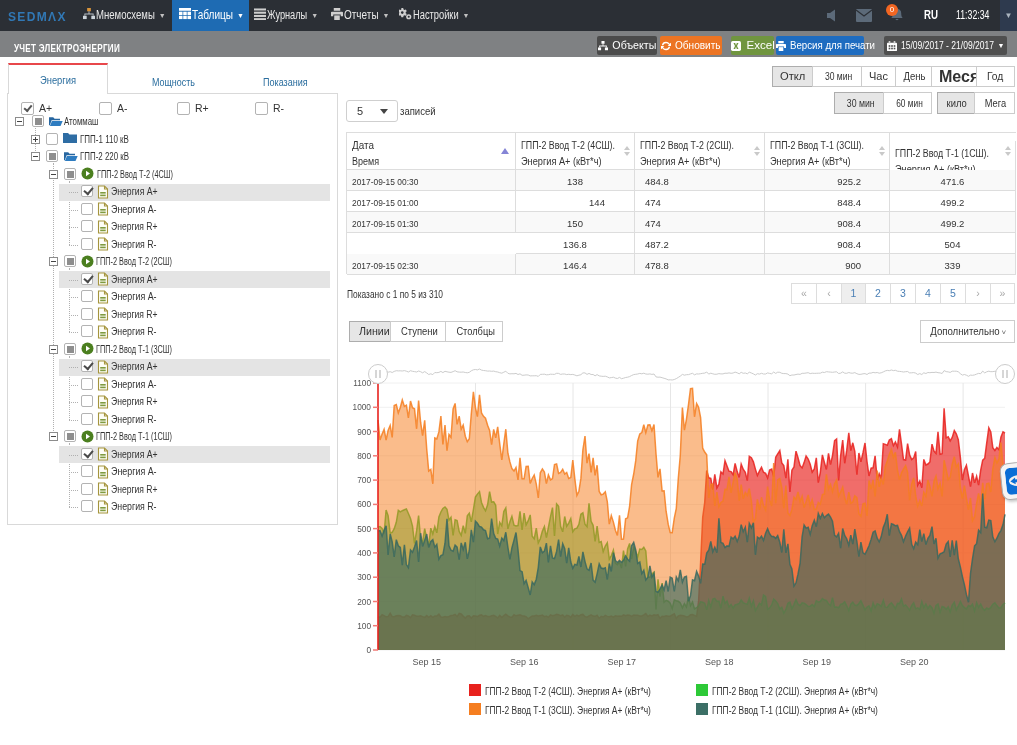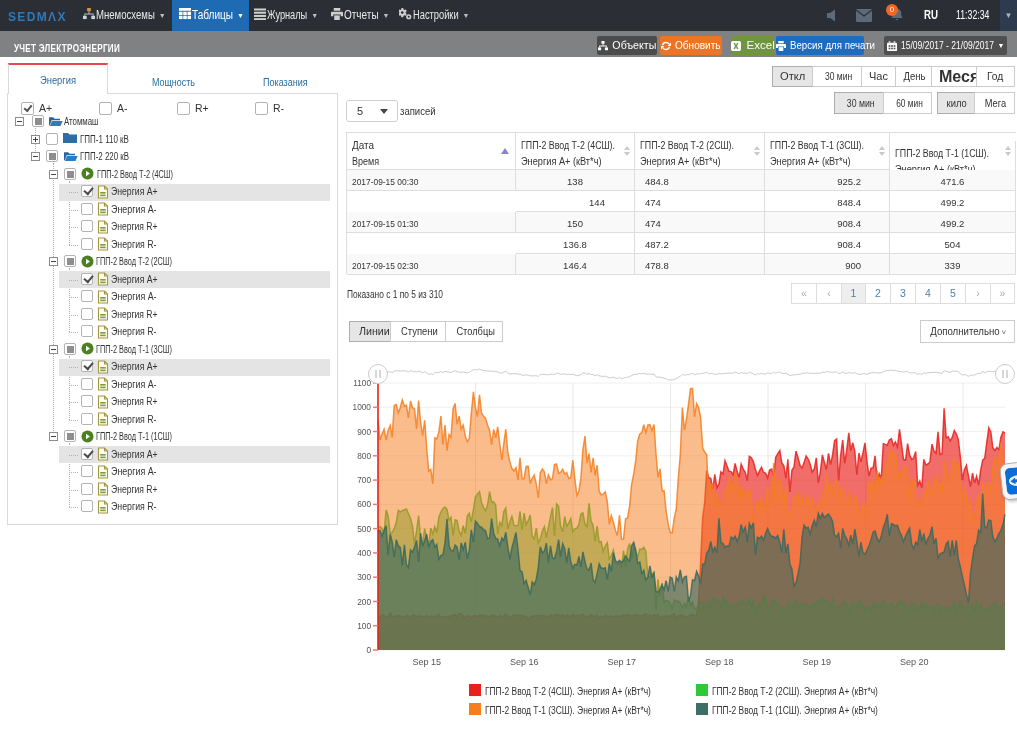--- a/index.html
+++ b/index.html
@@ -433,20 +433,21 @@
 <div class="hcell" style="left:543px; top:8px; width:126px;"><span class="t" id="h1c4" style="font-size:10px; transform:scaleX(0.883); transform-origin:0 50%;width:94px;">ГПП-2 Ввод Т-1 (1СШ).</span><br><span class="t" id="h2c4" style="font-size:10px; transform:scaleX(0.919); transform-origin:0 50%;width:80.5px;">Энергия А+ (кВт*ч)</span></div>
 <div class="srt" style="left:658px; top:13px;">
         <span style="display:block; width:0; height:0; border-left:3px solid transparent; border-right:3px solid transparent; border-bottom:4.5px solid #c9c9c9; margin-bottom:1.5px;"></span>
         <span style="display:block; width:0; height:0; border-left:3px solid transparent; border-right:3px solid transparent; border-top:4.5px solid #c9c9c9;"></span>
       </div>
 <div class="cell" style="left:0px; top:37px; width:169px; background:#f9f9f9; padding-left:5px;"><span class="t" id="d0c0" style="font-size:9.5px; transform:scaleX(0.884); transform-origin:0 50%;width:66.3px;">2017-09-15 00:30</span></div>
 <div class="cell" style="left:169px; top:37px; width:119px; background:#f9f9f9; text-align:center;"><span class="t" id="d0c1" style="font-size:9.5px; transform:scaleX(1.000); transform-origin:50% 50%;">138</span></div>
 <div class="cell" style="left:288px; top:37px; width:130px; background:#f9f9f9; "><span class="t" id="d0c2" style="font-size:9.5px; transform:scaleX(1.000); transform-origin:0 50%;">484.8</span></div>
 <div class="cell" style="left:418px; top:37px; width:125px; background:#f9f9f9; text-align:right; padding-right:28px;"><span class="t" id="d0c3" style="font-size:9.5px; transform:scaleX(1.000); transform-origin:100% 50%;">925.2</span></div>
 <div class="cell" style="left:543px; top:37px; width:126px; background:#f9f9f9; text-align:center;"><span class="t" id="d0c4" style="font-size:9.5px; transform:scaleX(1.000); transform-origin:50% 50%;">471.6</span></div>
+<div class="cell" style="left:0px; top:58px; width:169px; background:#fff; padding-left:5px;"><span class="t" id="d1c0" style="font-size:9.5px; transform:scaleX(0.884); transform-origin:0 50%;width:66.3px;">2017-09-15 01:00</span></div>
 <div class="cell" style="left:169px; top:58px; width:119px; background:#fff; text-align:center;"><span class="t" id="d1c1" style="font-size:9.5px; transform:scaleX(1.000); transform-origin:50% 50%;margin-left:44px;">144</span></div>
 <div class="cell" style="left:288px; top:58px; width:130px; background:#fff; "><span class="t" id="d1c2" style="font-size:9.5px; transform:scaleX(1.000); transform-origin:0 50%;">474</span></div>
 <div class="cell" style="left:418px; top:58px; width:125px; background:#fff; text-align:right; padding-right:28px;"><span class="t" id="d1c3" style="font-size:9.5px; transform:scaleX(1.000); transform-origin:100% 50%;">848.4</span></div>
 <div class="cell" style="left:543px; top:58px; width:126px; background:#fff; text-align:center;"><span class="t" id="d1c4" style="font-size:9.5px; transform:scaleX(1.000); transform-origin:50% 50%;">499.2</span></div>
 <div class="cell" style="left:0px; top:79px; width:169px; background:#f9f9f9; padding-left:5px;"><span class="t" id="d2c0" style="font-size:9.5px; transform:scaleX(0.884); transform-origin:0 50%;width:66.3px;">2017-09-15 01:30</span></div>
 <div class="cell" style="left:169px; top:79px; width:119px; background:#f9f9f9; text-align:center;"><span class="t" id="d2c1" style="font-size:9.5px; transform:scaleX(1.000); transform-origin:50% 50%;">150</span></div>
 <div class="cell" style="left:288px; top:79px; width:130px; background:#f9f9f9; "><span class="t" id="d2c2" style="font-size:9.5px; transform:scaleX(1.000); transform-origin:0 50%;">474</span></div>
 <div class="cell" style="left:418px; top:79px; width:125px; background:#f9f9f9; text-align:right; padding-right:28px;"><span class="t" id="d2c3" style="font-size:9.5px; transform:scaleX(1.000); transform-origin:100% 50%;">908.4</span></div>
 <div class="cell" style="left:543px; top:79px; width:126px; background:#f9f9f9; text-align:center;"><span class="t" id="d2c4" style="font-size:9.5px; transform:scaleX(1.000); transform-origin:50% 50%;">499.2</span></div>
 <div class="cell" style="left:169px; top:100px; width:119px; background:#fff; text-align:center;"><span class="t" id="d3c1" style="font-size:9.5px; transform:scaleX(1.000); transform-origin:50% 50%;">136.8</span></div>

